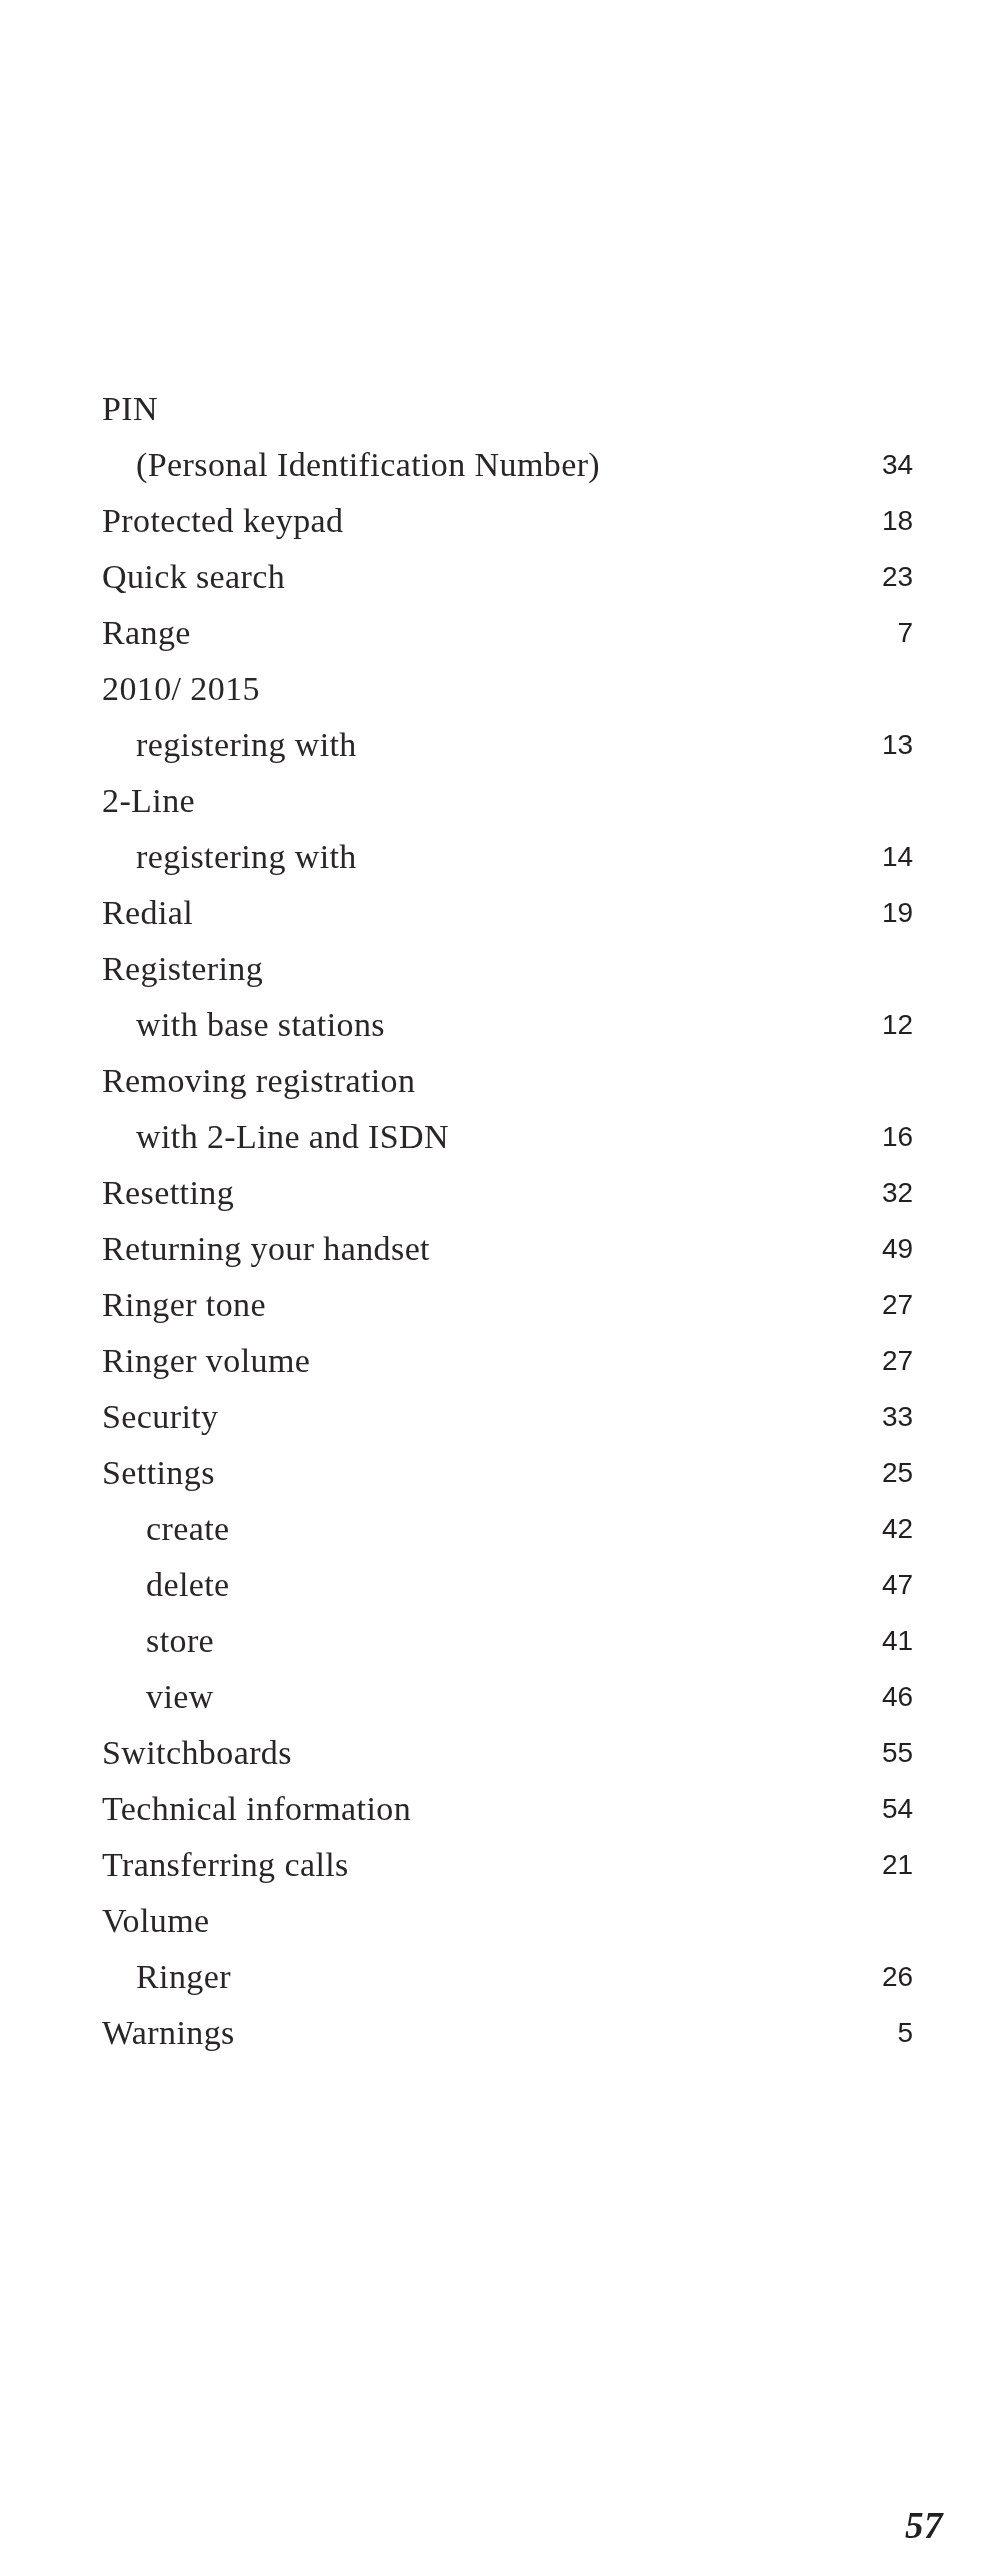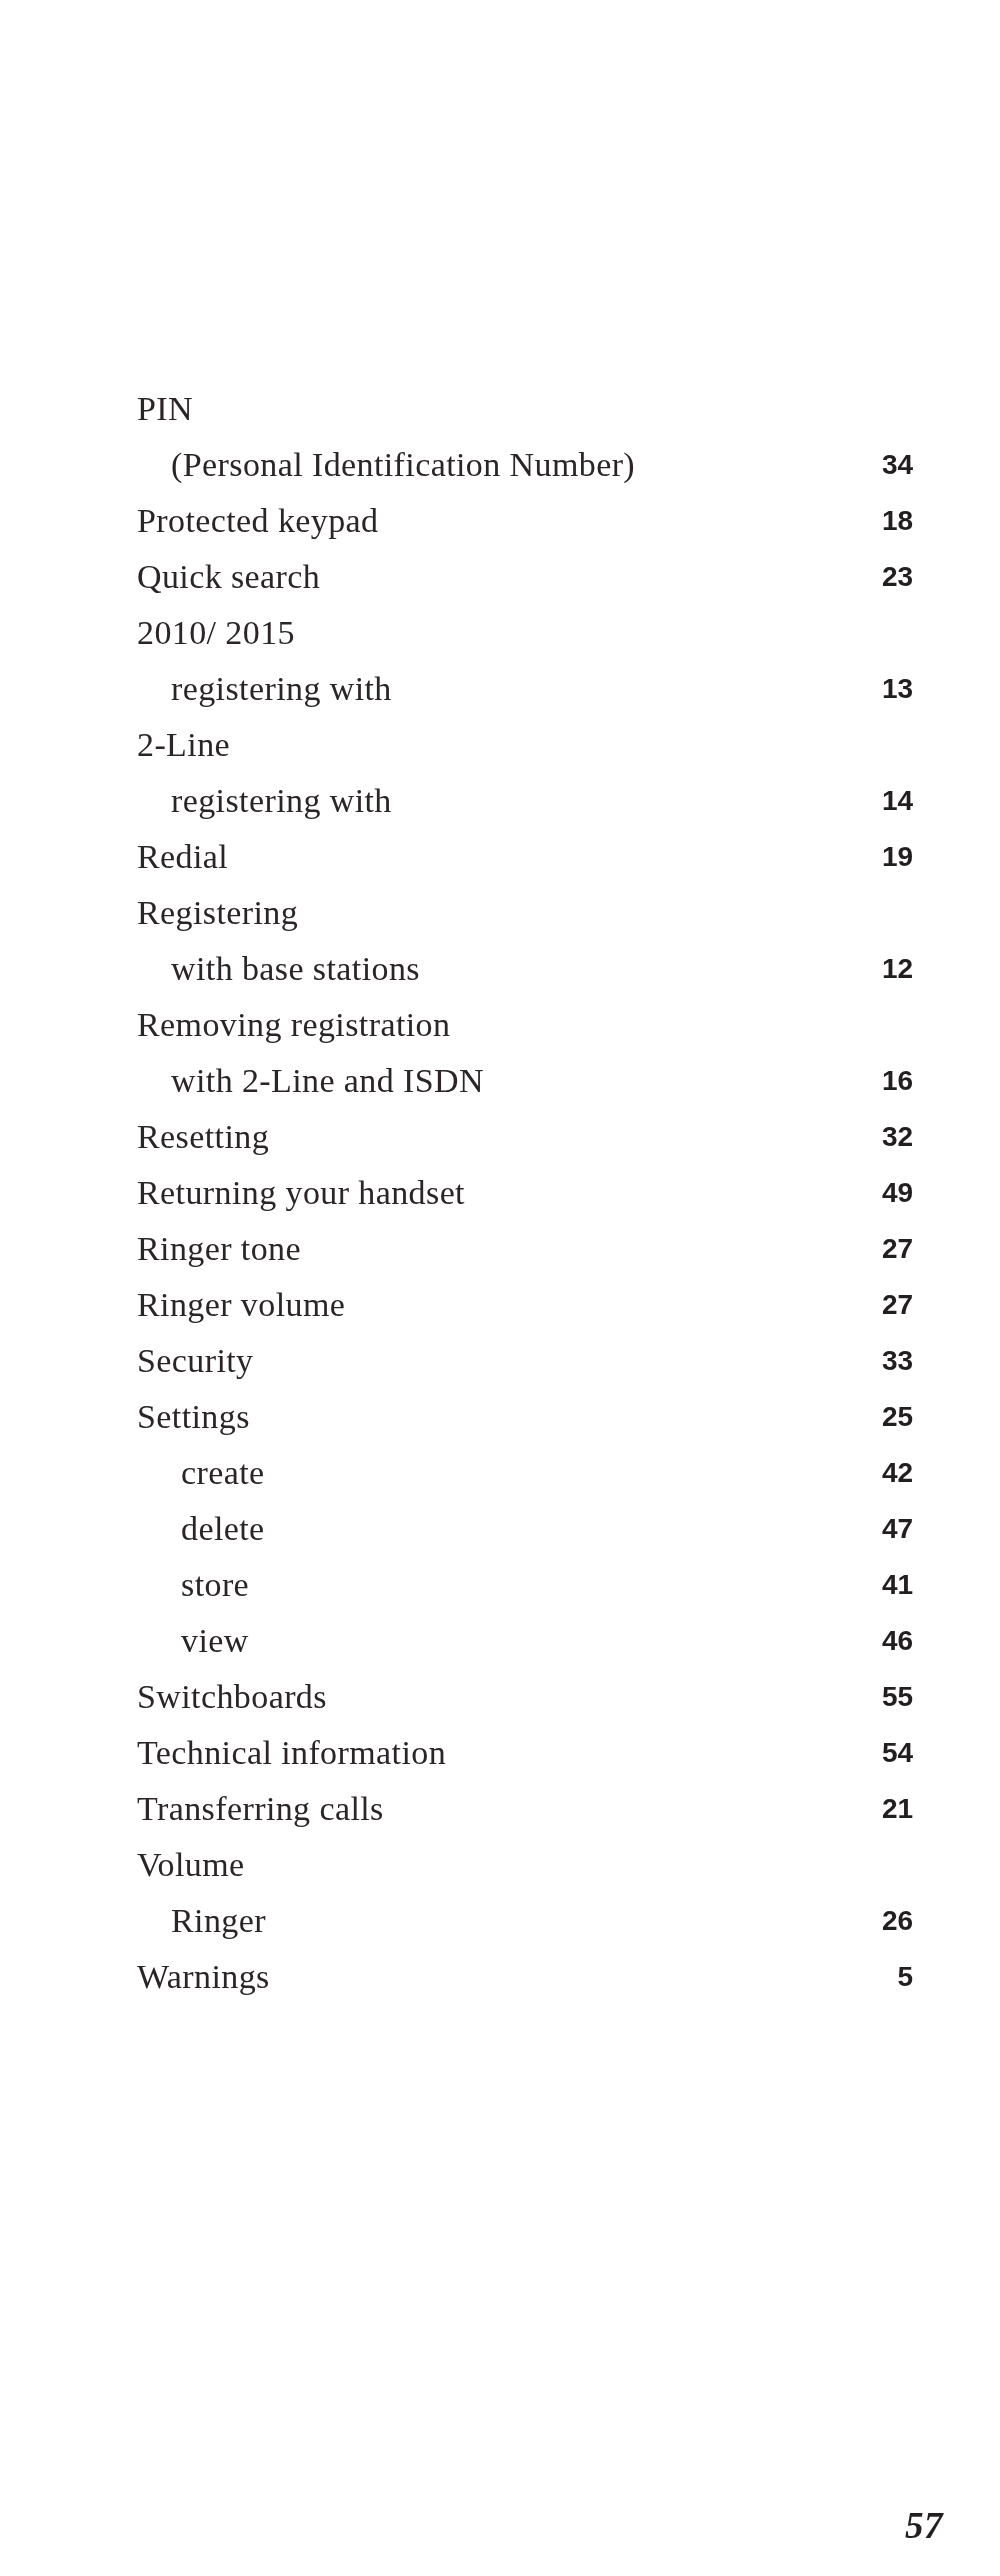--- a/index.html
+++ b/index.html
@@ -33,42 +33,41 @@
     width: 813px;
   }
 
   .index-row {
     display: flex;
     align-items: center;
     justify-content: space-between;
     height: 56px;
     line-height: 56px;
     white-space: nowrap;
-    margin-left: 35px;
   }
 
   .entry-label {
     font-family: "Liberation Serif", "DejaVu Serif", serif;
     font-size: 34px;
     font-weight: normal;
     letter-spacing: 0.4px;
     color: #2b2428;
     flex: 0 1 auto;
     overflow: visible;
   }
 
   
   .lvl-0 .entry-label { padding-left: 0px; }
   .lvl-1 .entry-label { padding-left: 34px; }
   .lvl-2 .entry-label { padding-left: 44px; }
 
   .entry-page {
     font-family: "Liberation Sans", "DejaVu Sans", sans-serif;
     font-size: 28px;
-    font-weight: bold;
+    font-weight: normal;
     letter-spacing: 0px;
     color: #231e21;
     flex: 0 0 auto;
     text-align: right;
     min-width: 43px;
     padding-right: 1.9px;
   }
 
   .entry-page.empty { visibility: hidden; }
 
@@ -102,20 +101,24 @@
       </div>
       <div class="index-row lvl-0">
         <span class="entry-label">Protected keypad</span>
         <span class="entry-page">18</span>
       </div>
       <div class="index-row lvl-0">
         <span class="entry-label">Quick search</span>
         <span class="entry-page">23</span>
       </div>
       <div class="index-row lvl-0">
+        <span class="entry-label">Range</span>
+        <span class="entry-page">7</span>
+      </div>
+      <div class="index-row lvl-0">
         <span class="entry-label">2010/ 2015</span>
         <span class="entry-page empty"></span>
       </div>
       <div class="index-row lvl-1">
         <span class="entry-label">registering with</span>
         <span class="entry-page">13</span>
       </div>
       <div class="index-row lvl-0">
         <span class="entry-label">2-Line</span>
         <span class="entry-page empty"></span>

